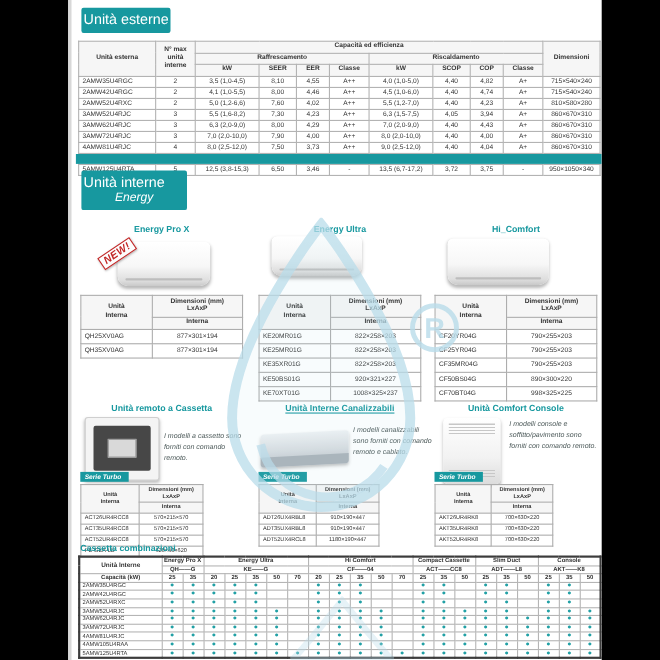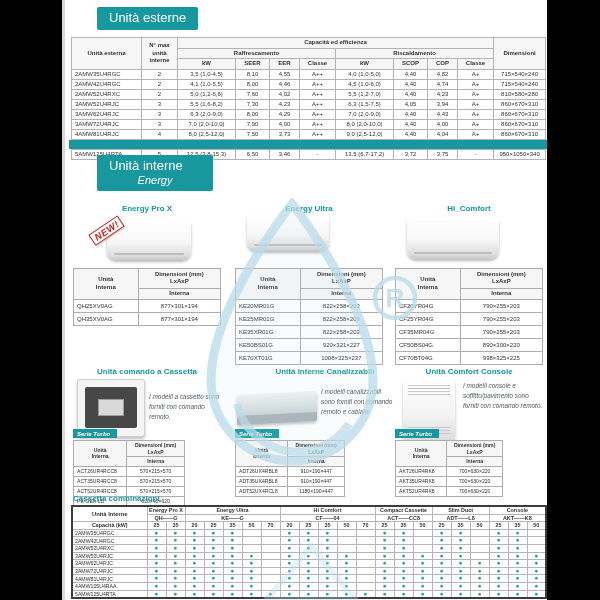--- a/index.html
+++ b/index.html
@@ -3,21 +3,21 @@
 <meta charset="utf-8">
 <style>
   html,body{margin:0;padding:0;background:#000;}
   .canvas{position:relative;width:600px;height:600px;background:#000;overflow:hidden;
           font-family:"Liberation Sans",sans-serif;color:#333;}
   .page{position:absolute;left:62px;top:0;width:485px;height:600px;background:#fff;
         border-left:3px solid #d8d8d8;box-sizing:border-box;overflow:hidden;}
 
   
   .big-tag{position:absolute;background:#17989f;color:#fff;border-radius:2px;
-           font-size:13px;line-height:1.15;padding:4px 12px;margin-left:23px;}
+           font-size:13px;line-height:1.15;padding:4px 2px;}
   .big-tag .sub{font-style:italic;font-size:11px;text-align:center;}
   .teal-bar{position:absolute;background:#17989f;}
   .sec-title{position:absolute;color:#17989f;font-weight:bold;font-size:8px;text-align:center;}
   .combo-title{position:absolute;color:#17989f;font-weight:bold;font-size:8px;}
 
   
   table{border-collapse:collapse;table-layout:fixed;}
   .outdoor{position:absolute;left:6px;top:37px;width:474px;font-size:6px;}
   .outdoor th,.outdoor td{border:1px solid #b3b3b3;text-align:center;padding:1px 1px;
                           overflow:hidden;white-space:nowrap;}
@@ -361,22 +361,22 @@
             <td class="c0">CF50BS04G</td>
             <td>890×300×220</td>
           </tr>
           <tr>
             <td class="c0">CF70BT04G</td>
             <td>998×325×225</td>
           </tr>
         </tbody>
     </table>
 
-    <div class="sec-title" style="left:6px;top:367px;width:152px;">Unità comando a Cassetta</div>
-    <div class="sec-title" style="left:184px;top:367px;width:152px;">Unità Interne Canalizzabili</div>
+    <div class="sec-title" style="left:6px;top:367px;width:152px;">Unità remoto a Cassetta</div>
+    <div class="sec-title" style="left:168px;top:367px;width:152px;text-decoration:underline;">Unità Interne Canalizzabili</div>
     <div class="sec-title" style="left:328px;top:367px;width:152px;">Unità Comfort Console</div>
 
     <div class="ac-cassette" style="left:12px;top:379px;width:66px;height:56px;">
       <div class="grille"></div>
       <div class="panel"></div>
     </div>
     <div class="note" style="left:84px;top:392px;width:74px;">I modelli a cassetto sono forniti con comando remoto.</div>
 
     <div class="ac-duct" style="left:172px;top:393px;width:80px;height:30px;"></div>
     <div class="note" style="left:256px;top:387px;width:72px;">I modelli canalizzabili sono forniti con comando remoto e cablato.</div>

